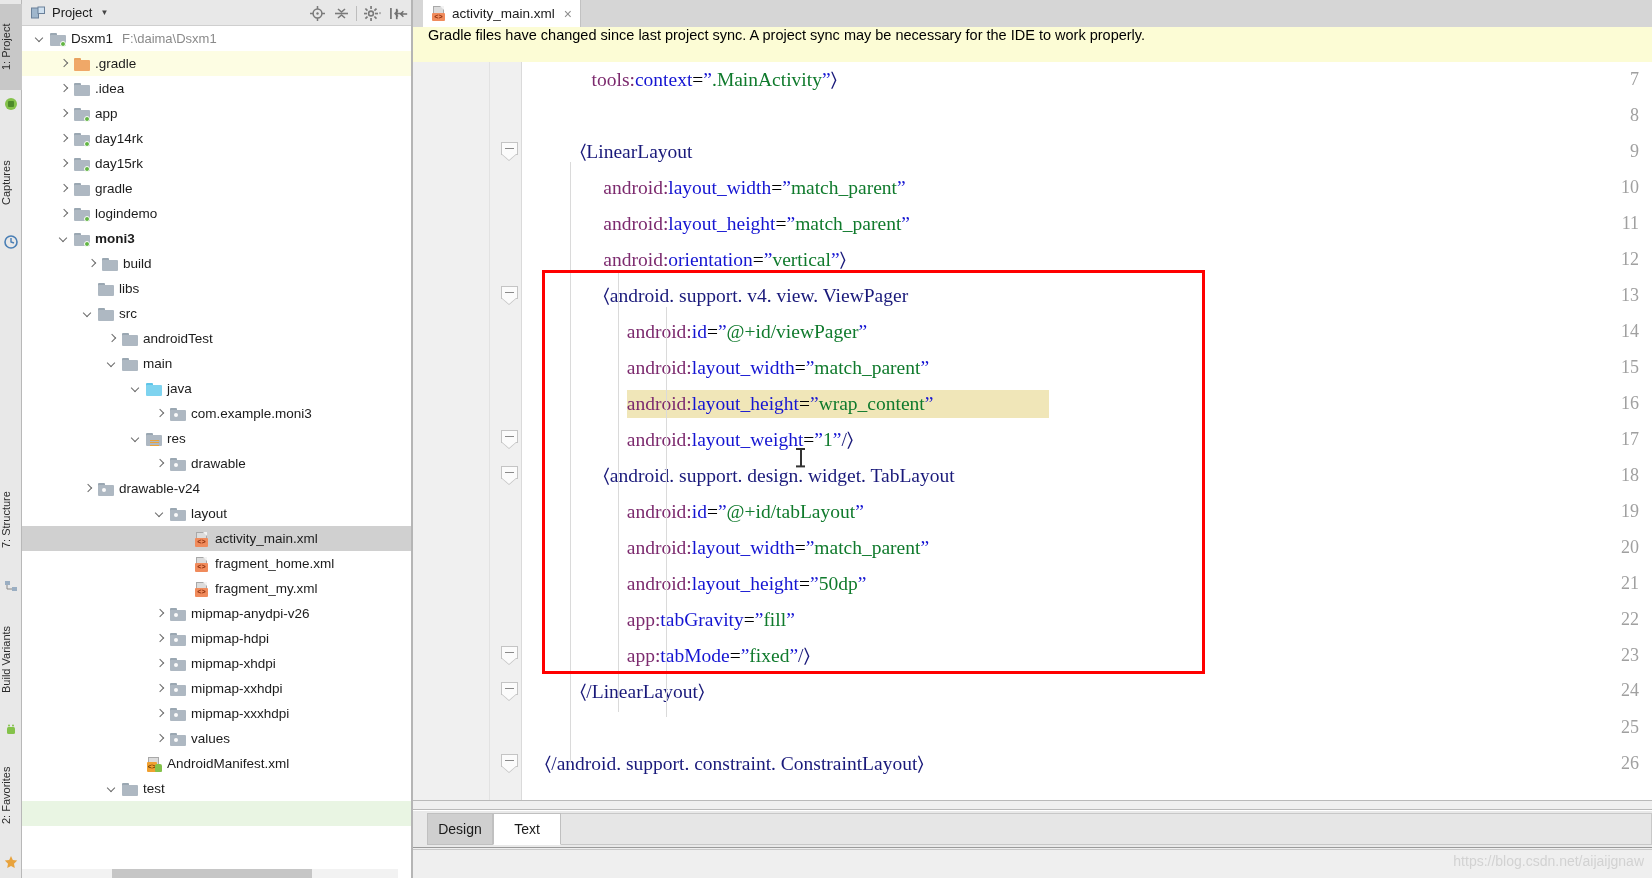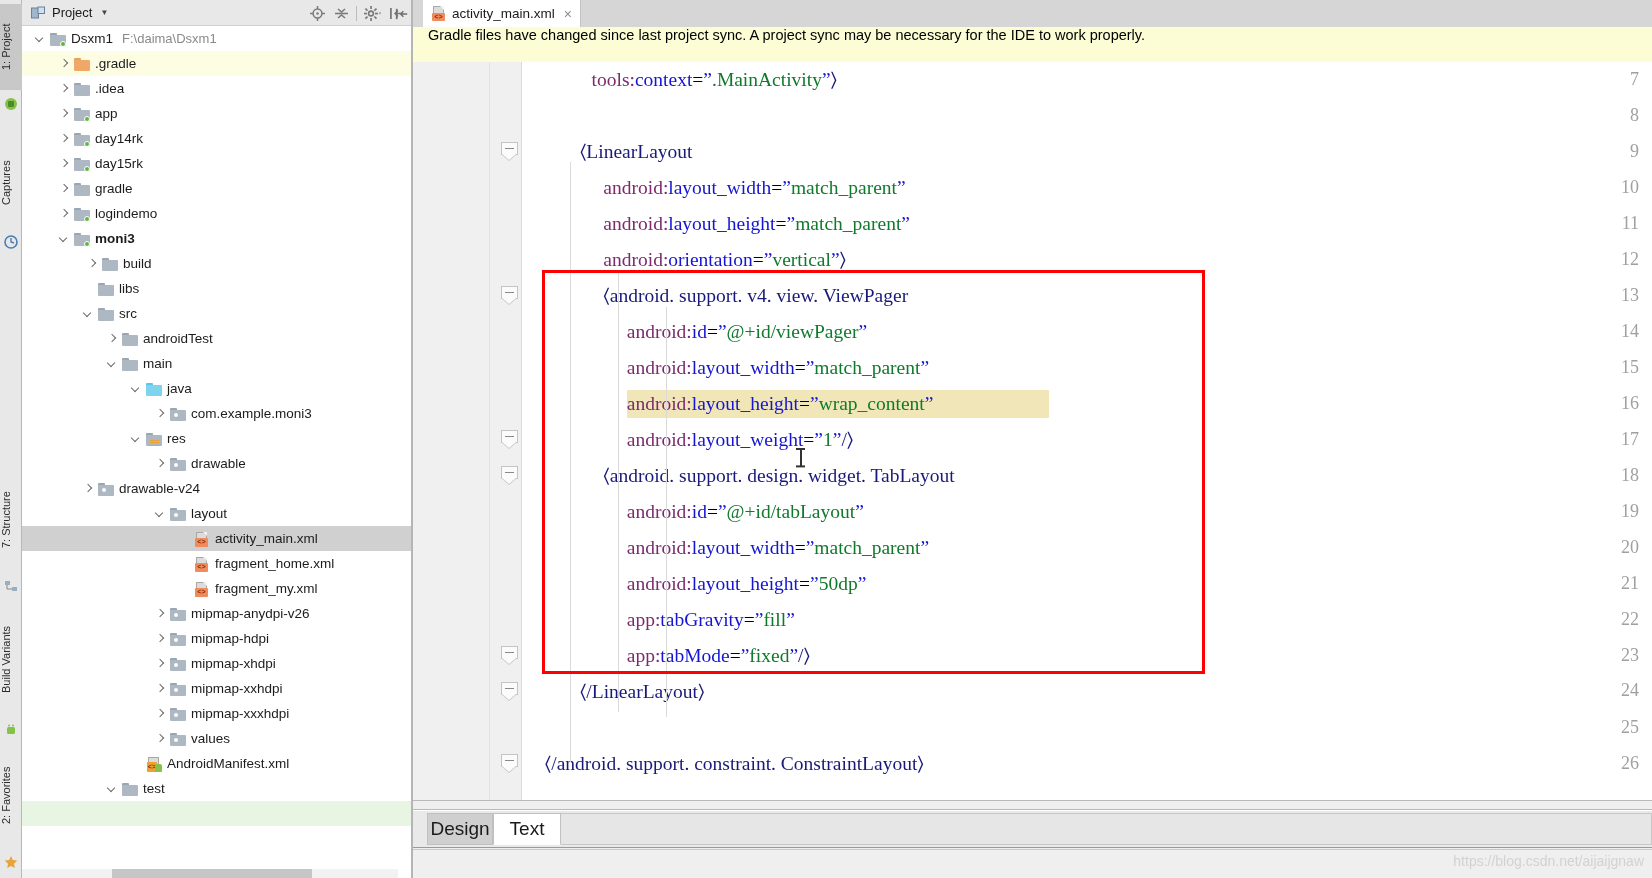--- a/index.html
+++ b/index.html
@@ -261,21 +261,21 @@
     position:absolute; left:0; top:800px; width:1239px; height:10px;
     background:#efefef; border-top:1px solid #b9b9b9; border-bottom:1px solid #b9b9b9;
   }
   .dtbar {
     position:absolute; left:0; top:811px; width:1239px; height:36px;
     background:#e9e9e9;
   }
   .dtab {
     position:absolute; top:2px; height:32px;
     display:flex; align-items:center; justify-content:center;
-    font-size:19px; color:#1a1a1a;
+    font-size:14px; color:#1a1a1a;
     border:1px solid #c0c0c0;
   }
   .dtab.inactive { background:#cfcfcf; }
   .dtab.active { background:#ffffff; border-bottom-color:#ffffff; }
   .dtbar-fill {
     position:absolute; left:148px; top:2px; width:1091px; height:32px;
     background:#e6e6e6; border:1px solid #c8c8c8; border-left:none;
   }
   .statusbar {
     position:absolute; left:0; top:847px; width:1239px; height:31px;

